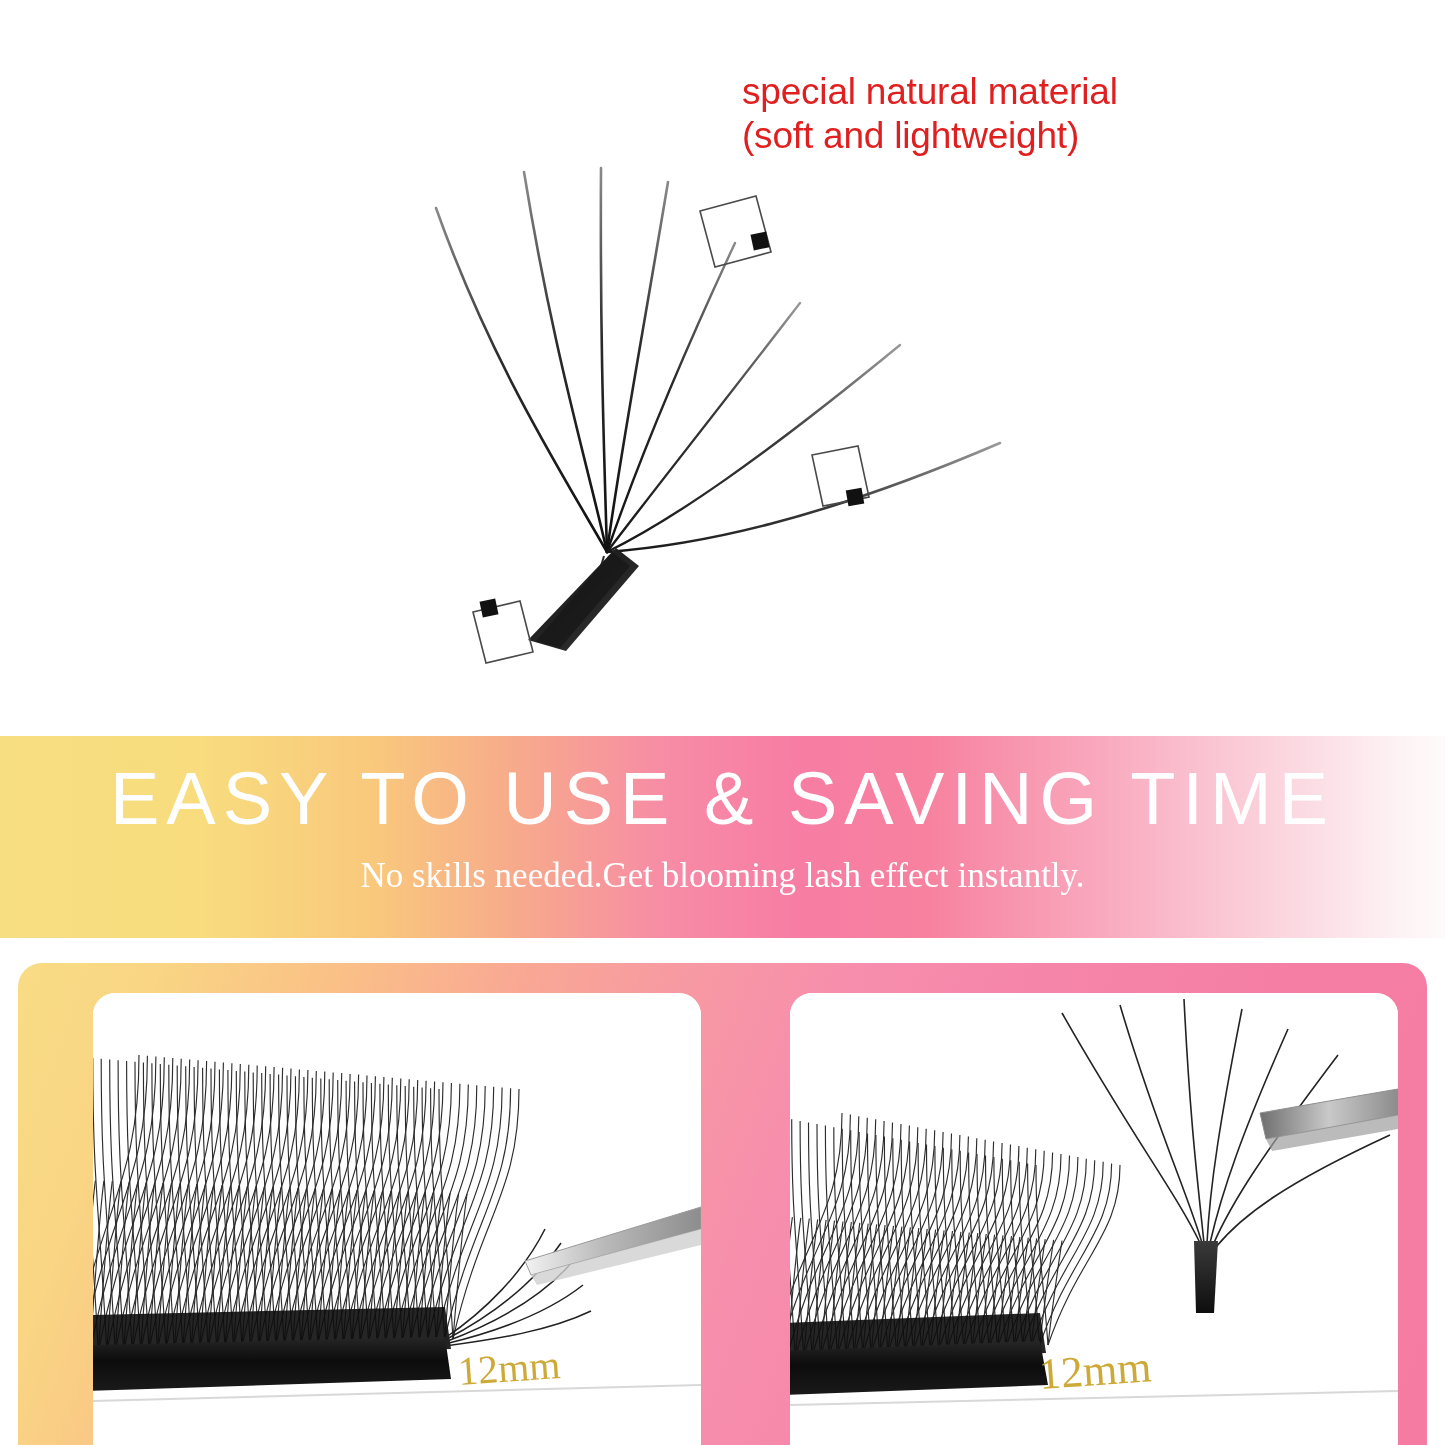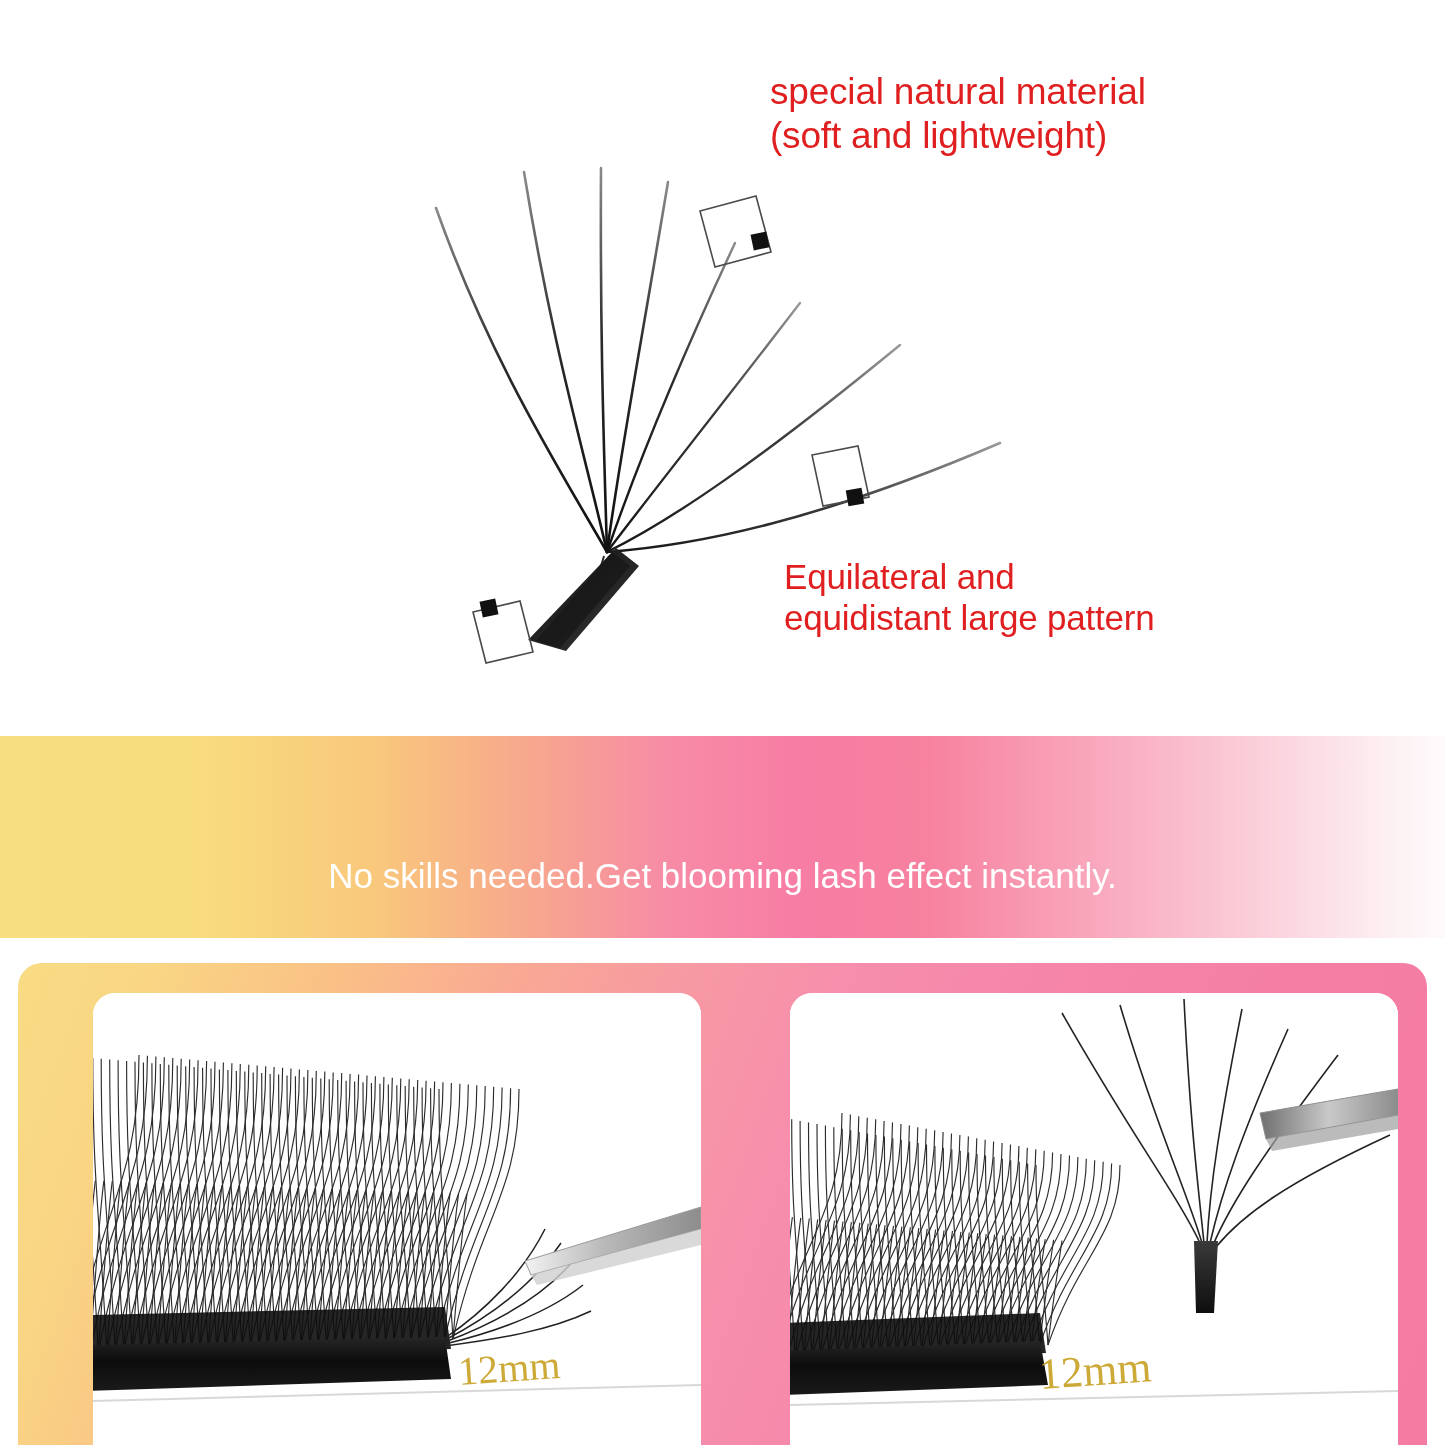--- a/index.html
+++ b/index.html
@@ -34,21 +34,21 @@
   .callout-label {
     position: absolute;
     color: #e02020;
     font-family: "Liberation Sans", sans-serif;
     font-weight: 400;
     line-height: 1.18;
     white-space: pre-line;
     letter-spacing: -0.2px;
   }
   #label-material {
-    left: 770px;
+    left: 742px;
     top: 70px;
     font-size: 37px;
     text-align: left;
   }
   #label-pickup {
     left: 243px;
     top: 478px;
     font-size: 35px;
     text-align: left;
   }
@@ -94,21 +94,21 @@
     line-height: 1;
     white-space: nowrap;
   }
   #promo-subtitle {
     position: absolute;
     left: 0;
     top: 122px;
     width: 1445px;
     text-align: center;
     color: #ffffff;
-    font-family: Liberation Sans, sans-serif;
+    font-family: Liberation Serif, serif;
     font-weight: 400;
     font-size: 35px;
     letter-spacing: 0px;
     line-height: 1;
     white-space: nowrap;
   }
 
   
   #photos-panel {
     position: absolute;
@@ -200,25 +200,24 @@
     <g>
       <path d="M473,612 L520,601 L533,652 L486,663 Z" fill="none" stroke="#4a4a4a" stroke-width="1.6"></path>
       <rect x="481" y="600" width="16" height="16" fill="#111111" transform="rotate(-12 489 608)"></rect>
     </g>
   </svg>
 
   <div class="callout-label" id="label-material">special natural material
 (soft and lightweight)</div>
 
 
-  <div class="callout-label" id="label-equilateral">Equilateral and
-equidistant large pattern</div>
 </div>
 
 <div id="promo-banner">
+  <div id="promo-title">EASY TO USE &amp; SAVING TIME</div>
   <div id="promo-subtitle">No skills needed.Get blooming lash effect instantly.</div>
 </div>
 
 <div id="photos-panel">
 
   <div class="photo-card" id="photo-card-left">
     <svg class="photo-svg" viewBox="0 0 608 452">
       <rect x="0" y="0" width="608" height="452" fill="#ffffff"></rect>
       <defs>
         <linearGradient id="trayStripL" x1="0" y1="0" x2="0" y2="1">

